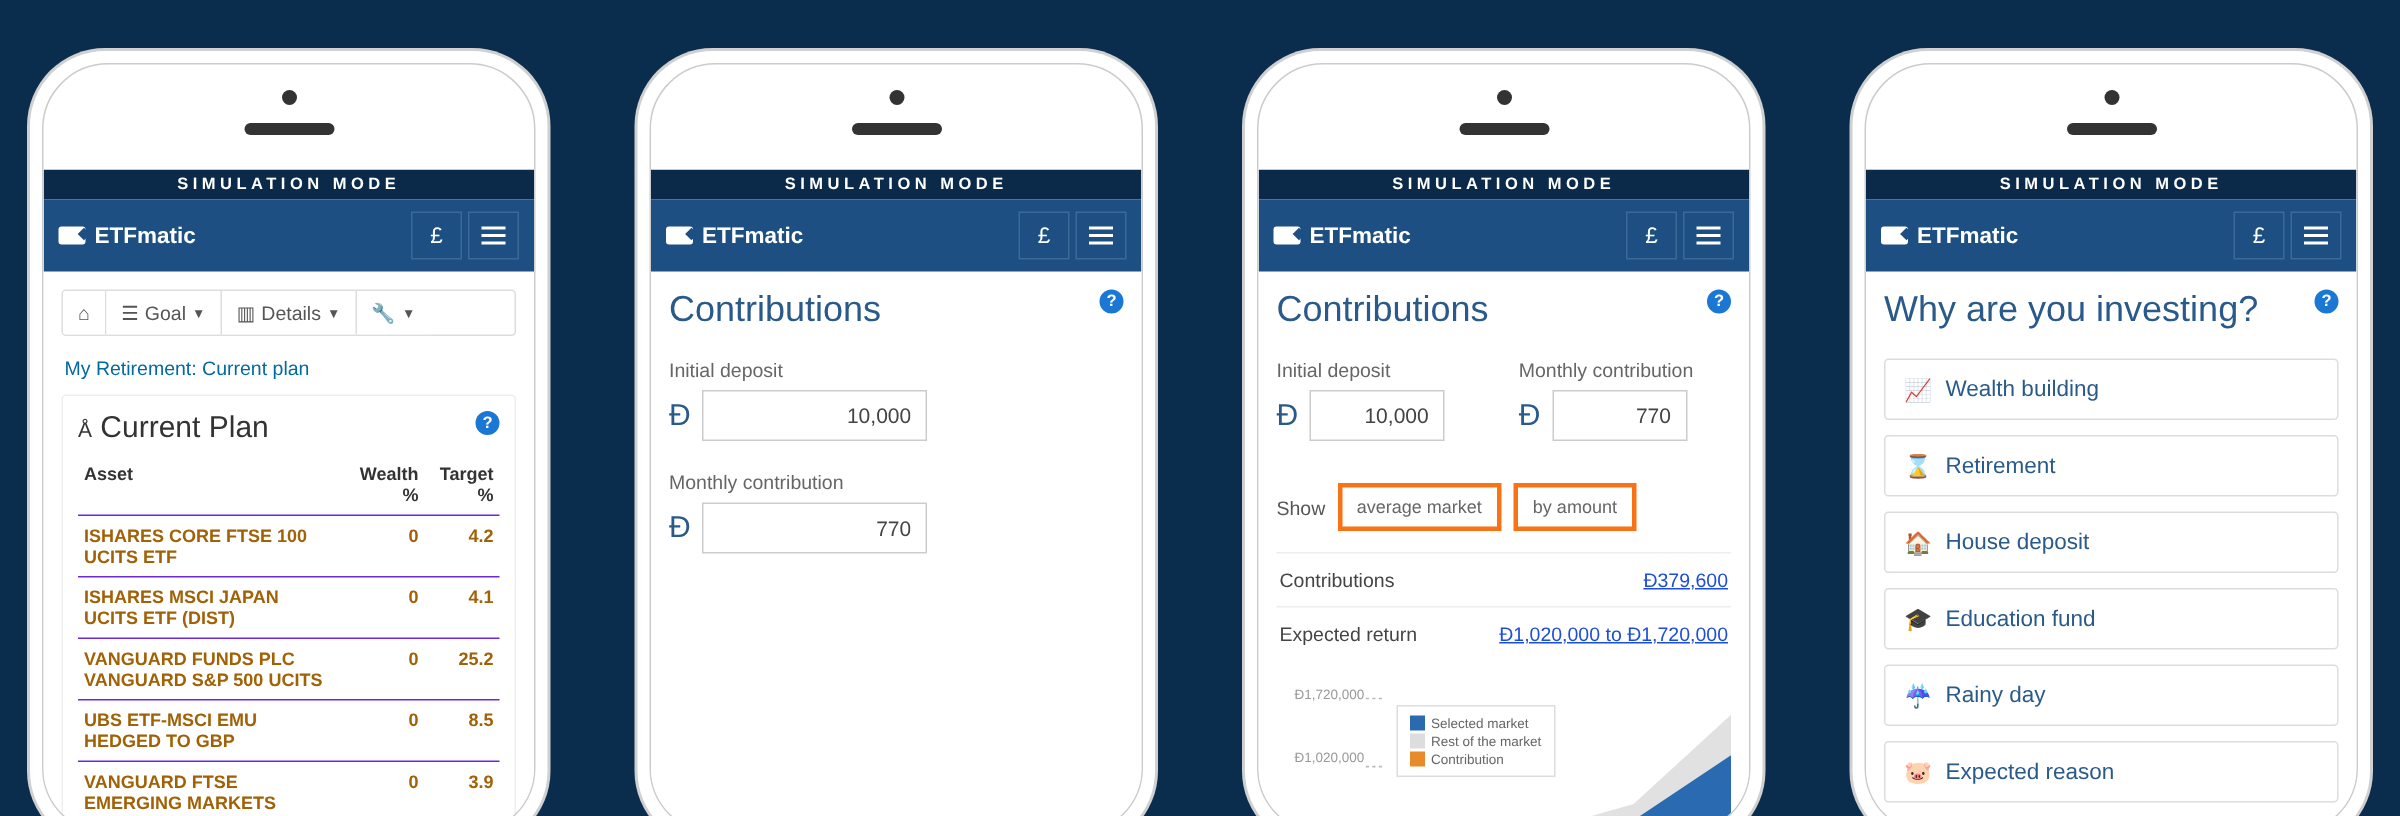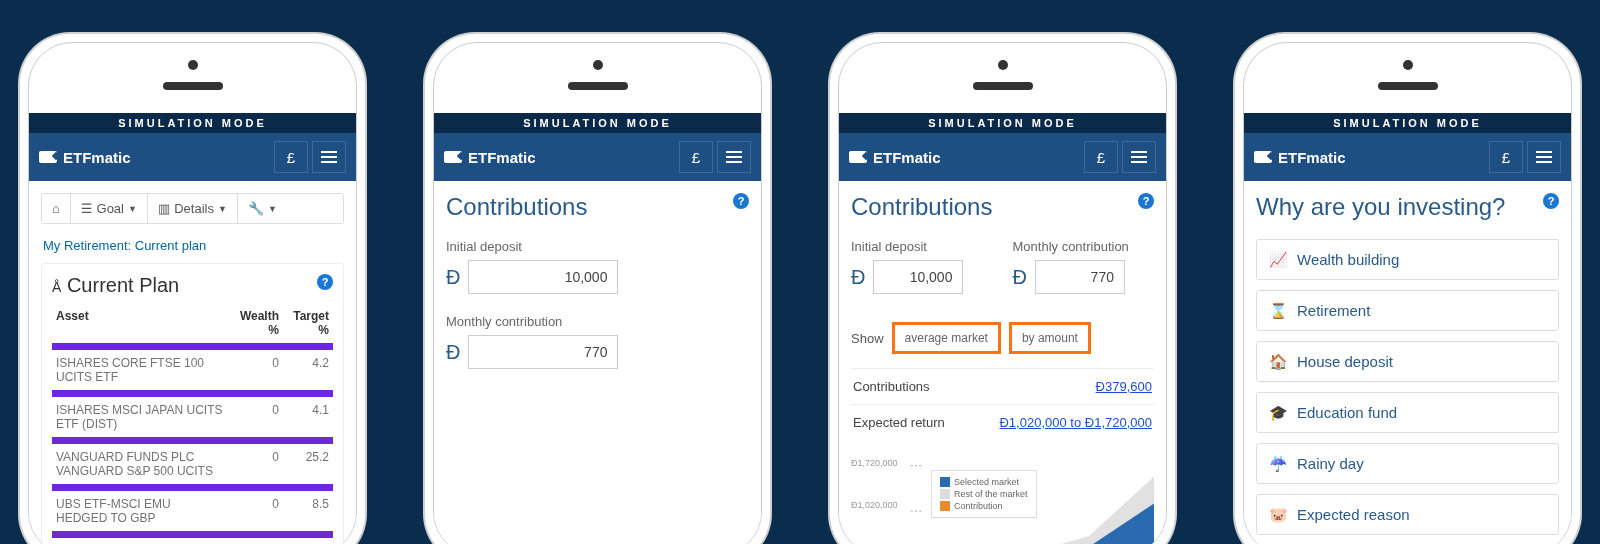--- a/index.html
+++ b/index.html
@@ -110,21 +110,21 @@
     width: 16px; height: 16px; border-radius: 50%; background: #1a77d4;
     color: #fff; font-size: 11px; font-weight: 700;
     display:flex; align-items:center; justify-content:center;
     cursor: pointer;
   }
   .table { width: 100%; font-size: 12px; }
   .thead { display:flex; font-weight: 700; padding: 6px 4px; }
   .thead .col-asset { flex: 1; }
   .thead .col-c, .thead .col-t { width: 50px; text-align: right; }
   .section-row { background: #f5f5f5; font-weight: 700; padding: 6px 4px; font-size: 12px;}
-  .row { display:flex; border-top: 7px solid #6d28d9; padding: 6px 4px; color:#737373;}
+  .row { display:flex; border-top: 1px solid #6d28d9; padding: 6px 4px; color:#a16207;font-weight:bold;}
   .row .col-asset { flex: 1; padding-right: 6px;}
   .row .col-c, .row .col-t { width: 50px; text-align: right; }
 
   .page-title { color: #2a5a8a; font-size: 24px; font-weight: 300; margin-bottom: 18px;}
   .title-row { display:flex; justify-content:space-between; align-items:flex-start;}
   .field-label { color: #666; font-size: 13px; margin-bottom: 6px;}
   .field-row { display:flex; align-items:center; gap:8px; margin-bottom: 20px;}
   .currency-sym { font-size: 20px; color: #2a5a8a; font-weight: 400; }
   .field-input {
     border: 1px solid #ccc; height: 34px; padding: 0 10px;
@@ -133,21 +133,21 @@
   }
   .field-input.small { max-width: 90px; }
 
   .show-row { display:flex; align-items:center; gap: 8px; font-size: 13px; color:#555; margin: 8px 0 14px;}
   .seg-btn { border:3px solid #f97316; padding: 6px 10px; font-size: 12px; color:#666; cursor:pointer; background:#fff;}
 
   .stat-row { display:flex; justify-content:space-between; border-top:1px solid #eee; padding: 10px 2px; font-size: 13px; color:#444;}
   .stat-row .val { color:#1d4ed8;text-decoration:underline; }
 
   .chart-area { position: relative; height: 140px; margin-top: 4px; }
-  .ylab { position:absolute; left: 0; font-size: 9px; color:#999;}
+  .ylab { position:absolute; left: 12px; font-size: 9px; color:#999;}
   .legend-box { position:absolute; left: 80px; top: 26px; border:1px solid #ddd; background:#fff; padding:4px 8px; font-size:9px; color:#666;}
   .legend-row { display:flex; align-items:center; gap:4px; margin:2px 0;}
   .lg-sw { width:10px; height:10px; display:inline-block;}
   .chart-svg { position:absolute; inset:0; }
 
   .option {
     border: 1px solid #ddd; border-radius: 3px; padding: 11px 14px;
     margin-bottom: 10px; color: #2a5a8a; font-size: 15px;
     display:flex; align-items:center; gap:10px; cursor:pointer;
   }

